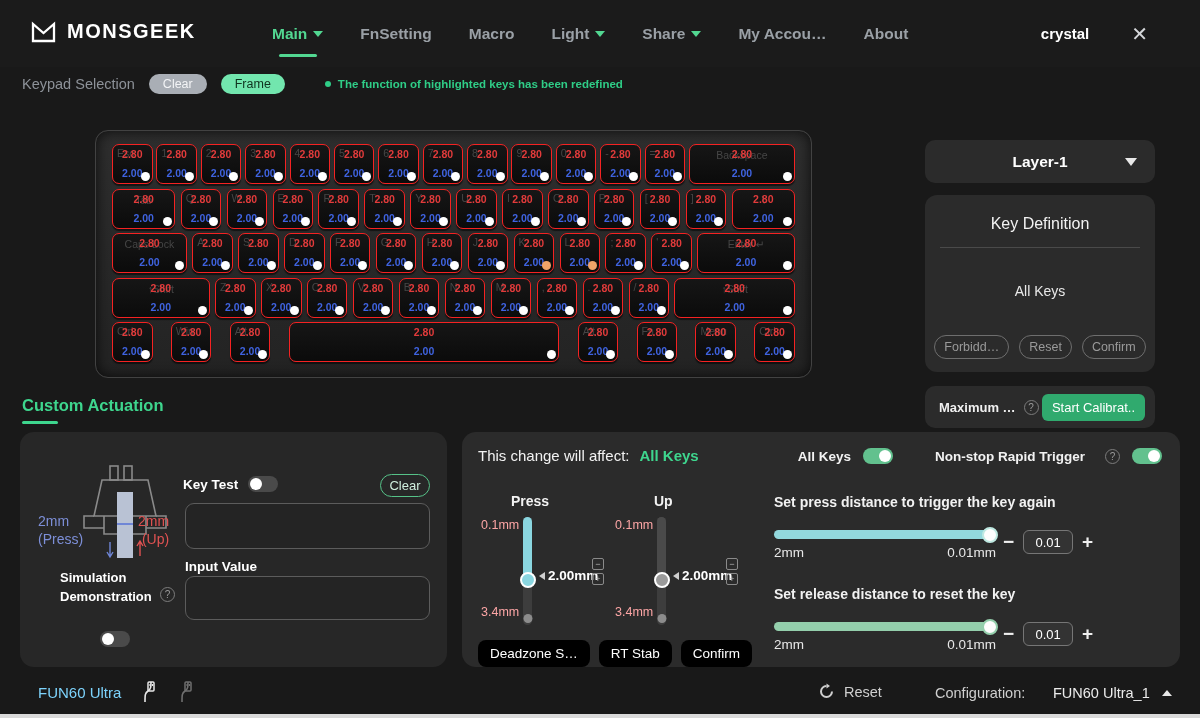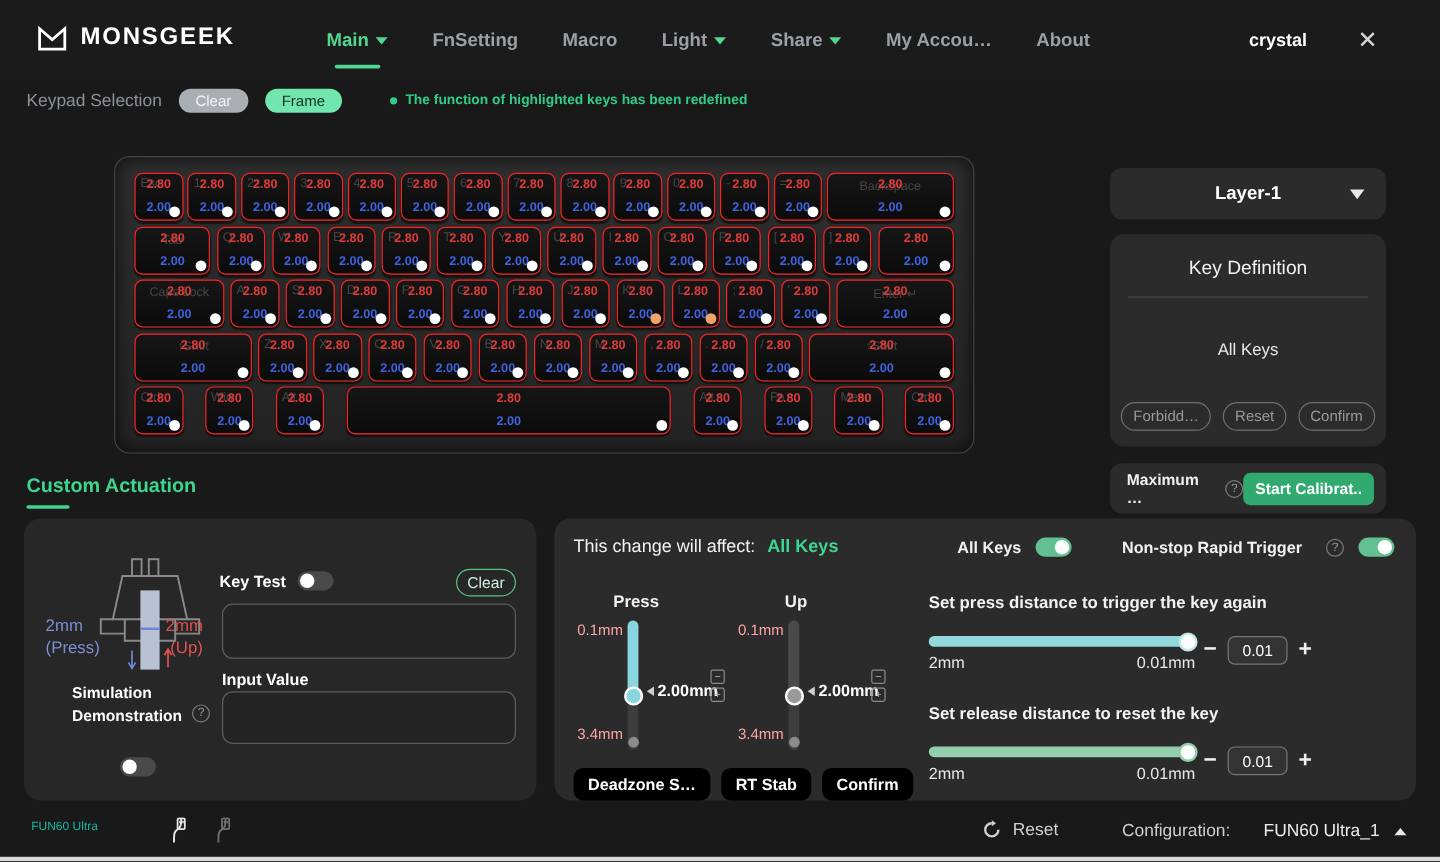--- a/index.html
+++ b/index.html
@@ -51,21 +51,21 @@
   #layer-select .caret { position:absolute; right:18px; width:0; height:0; border-left:6px solid transparent; border-right:6px solid transparent; border-top:8px solid #e8e8e8; }
   #keydef { top:155px; height:177px; border-radius:12px; }
   #keydef .title { text-align:center; color:#f2f2f2; font-size:16px; margin-top:20px; }
   #keydef .divider { width:200px; height:1px; background:#4a4a4a; margin:14px auto 0; }
   #keydef .sel { text-align:center; color:#e9e9e9; font-size:14px; margin-top:35px; }
   #keydef .btn-row { position:absolute; left:0; bottom:13px; width:100%; display:flex; justify-content:center; gap:10px; }
   .ghost-btn { background:transparent; border:1.5px solid #6e6e6e; color:#9a9a9a; border-radius:14px; font-size:12.5px; padding:4px 9px; cursor:pointer; white-space:nowrap; }
   #calib { top:346px; height:42px; display:flex; align-items:center; padding:0 10px 0 14px; }
   #calib .lbl { color:#f0f0f0; font-size:13px; font-weight:700; }
   .help { display:inline-flex; align-items:center; justify-content:center; width:15px; height:15px; border:1.5px solid #7c7c7c; border-radius:50%; color:#9a9a9a; font-size:10px; margin-left:8px; cursor:pointer; flex:none; }
-  .green-btn { background:#30aa6e; color:#fff; border:none; border-radius:6px; font-size:13px; padding:6px 10px; cursor:pointer; white-space:nowrap;font-weight:bold; }
+  .green-btn { background:#30aa6e; color:#fff; border:none; border-radius:6px; font-size:13px; padding:6px 10px; cursor:pointer; white-space:nowrap; }
   #calib .green-btn { margin-left:auto; }
 
   
   #ca-title { position:absolute; left:22px; top:396px; color:#3ed68e; font-size:16.5px; font-weight:800; }
   #ca-title .bar { display:block; width:36px; height:3px; background:#3ed68e; border-radius:2px; margin-top:6px; }
 
   #left-panel { position:absolute; left:20px; top:432px; width:427px; height:235px; background:#272727; border-radius:14px; }
   #right-panel { position:absolute; left:462px; top:432px; width:718px; height:235px; background:#2b2b2b; border-radius:14px; }
 
   .press-lbl { position:absolute; left:18px; top:80px; color:#7d8fd8; font-size:14px; line-height:18px; }
@@ -117,21 +117,21 @@
   .hslider .hhandle { position:absolute; right:-2px; top:50%; transform:translateY(-50%); width:16px; height:16px; border-radius:50%; background:#fdfdfd; border:2px solid #bfe9e2; cursor:grab; }
   .hslider.green .hhandle { border-color:#94cfac; }
   .hmin { position:absolute; left:312px; color:#e8e8e8; font-size:13.5px; }
   .hmax { position:absolute; left:534px; transform:translateX(-100%); color:#e8e8e8; font-size:13.5px; }
   .stepper { position:absolute; display:flex; align-items:center; gap:9px; }
   .stepper .pm { color:#efefef; font-size:19px; font-weight:700; cursor:pointer; background:none; border:none; }
   .stepper input { width:50px; height:24px; background:#333; border:1px solid #767676; border-radius:6px; color:#fff; font-size:13px; text-align:center; }
 
   
   #footer { position:absolute; left:0; top:667px; width:1200px; height:47px; }
-  .dev-name { position:absolute; left:26px; top:17px; color:#14b8a6; font-size:10px; }
+  .dev-name { position:absolute; left:38px; top:17px; color:#7dd3fc; font-size:15px; }
   .usb-icons { position:absolute; left:140px; top:14px; display:flex; gap:18px; }
   .reset-grp { position:absolute; left:818px; top:16px; display:flex; align-items:center; gap:9px; cursor:pointer; }
   .reset-grp .lbl { color:#cfcfcf; font-size:14.5px; }
   .config-lbl { position:absolute; left:935px; top:18px; color:#cfcfcf; font-size:14.5px; }
   .config-val { position:absolute; left:1053px; top:18px; color:#ececec; font-size:14.5px; cursor:pointer; display:flex; align-items:center; gap:12px; }
   .caret-up { width:0; height:0; border-left:5px solid transparent; border-right:5px solid transparent; border-bottom:6px solid #e8e8e8; }
   #bottom-strip { position:absolute; left:0; top:714px; width:1200px; height:4px; background:#d9d9d9; }
 </style>
 </head>
 <body>

